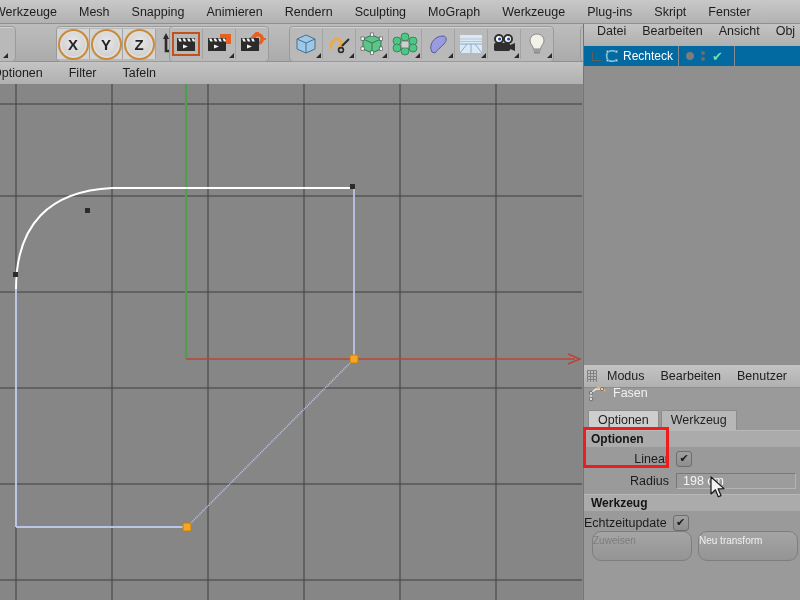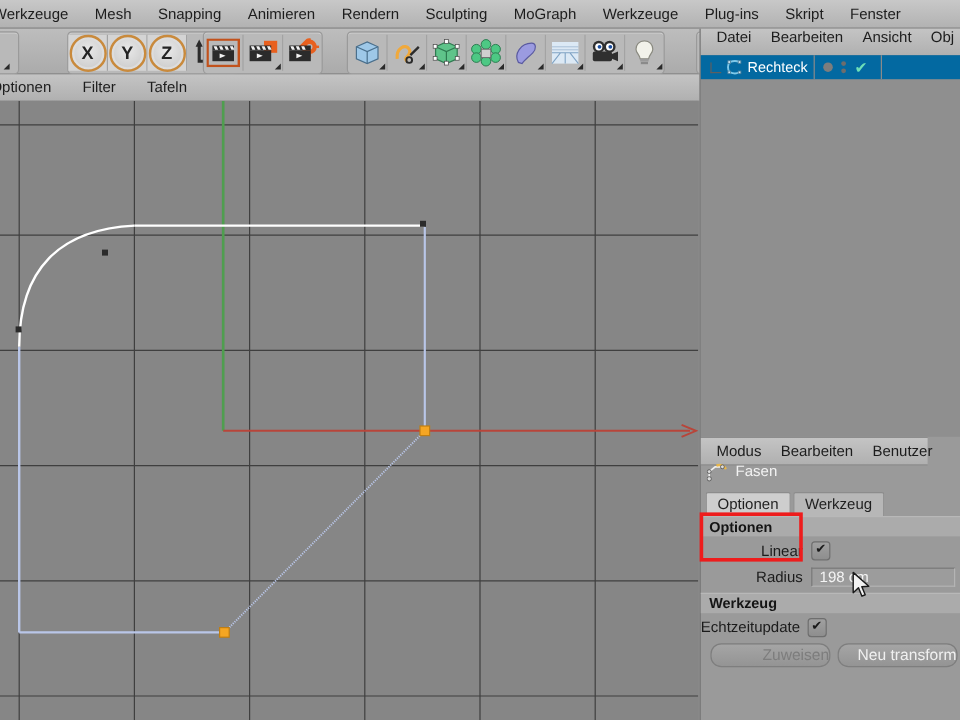--- a/index.html
+++ b/index.html
@@ -129,21 +129,21 @@
   .om-dots2{display:flex;flex-direction:column;gap:2px;}
   .om-dots2 i{display:block;width:4px;height:4px;border-radius:50%;background:#6d6d6d;}
   .om-check{color:#6ee0b8;font-size:13px;line-height:1;}
   .om-hier{
     width:8px;height:8px;border-left:1px solid #5f5f5f;border-bottom:1px solid #5f5f5f;
     margin-left:2px;
   }
 
   
   .am-menubar{
-    position:absolute;left:0;top:340px;width:189px;height:22px;
+    position:absolute;left:0;top:340px;width:216px;height:22px;
     background:linear-gradient(#c4c4c4,#b0b0b0);
     border-top:1px solid #8d8d8d;border-bottom:1px solid #8d8d8d;
     display:flex;align-items:center;
   }
   .am-menubar .mi{padding:0 8px;font-size:12.5px;color:#1d1d1d;}
 
   .am-title{
     position:absolute;left:0;top:362px;width:216px;height:24px;
     display:flex;gap:6px;padding-left:5px;
     color:#f2f2f2;font-size:12.5px;box-sizing:border-box;
@@ -190,24 +190,24 @@
     font-size:12.5px;color:#f4f4f4;
     display:flex;align-items:center;padding-left:6px;
     box-sizing:border-box;
   }
   .btnrow{
     position:absolute;left:0;width:216px;height:22px;
     display:flex;align-items:center;gap:6px;padding-left:8px;
     box-sizing:border-box;
   }
   .c4dbtn{
-    height:20px;line-height:17px;border-radius:9px;
+    height:30px;line-height:17px;border-radius:9px;
     border:1px solid #7e7e7e;
     background:linear-gradient(#a5a5a5,#949494);
-    font-size:13px;text-align:right;
+    font-size:10px;text-align:left;
     box-sizing:border-box;
   }
   .c4dbtn.dis{color:#7d7d7d;}
   .c4dbtn.en{color:#f0f0f0;}
 
   
   .annot{
     position:absolute;border:3px solid #ee1c1c;
     box-sizing:border-box;pointer-events:none;
   }

